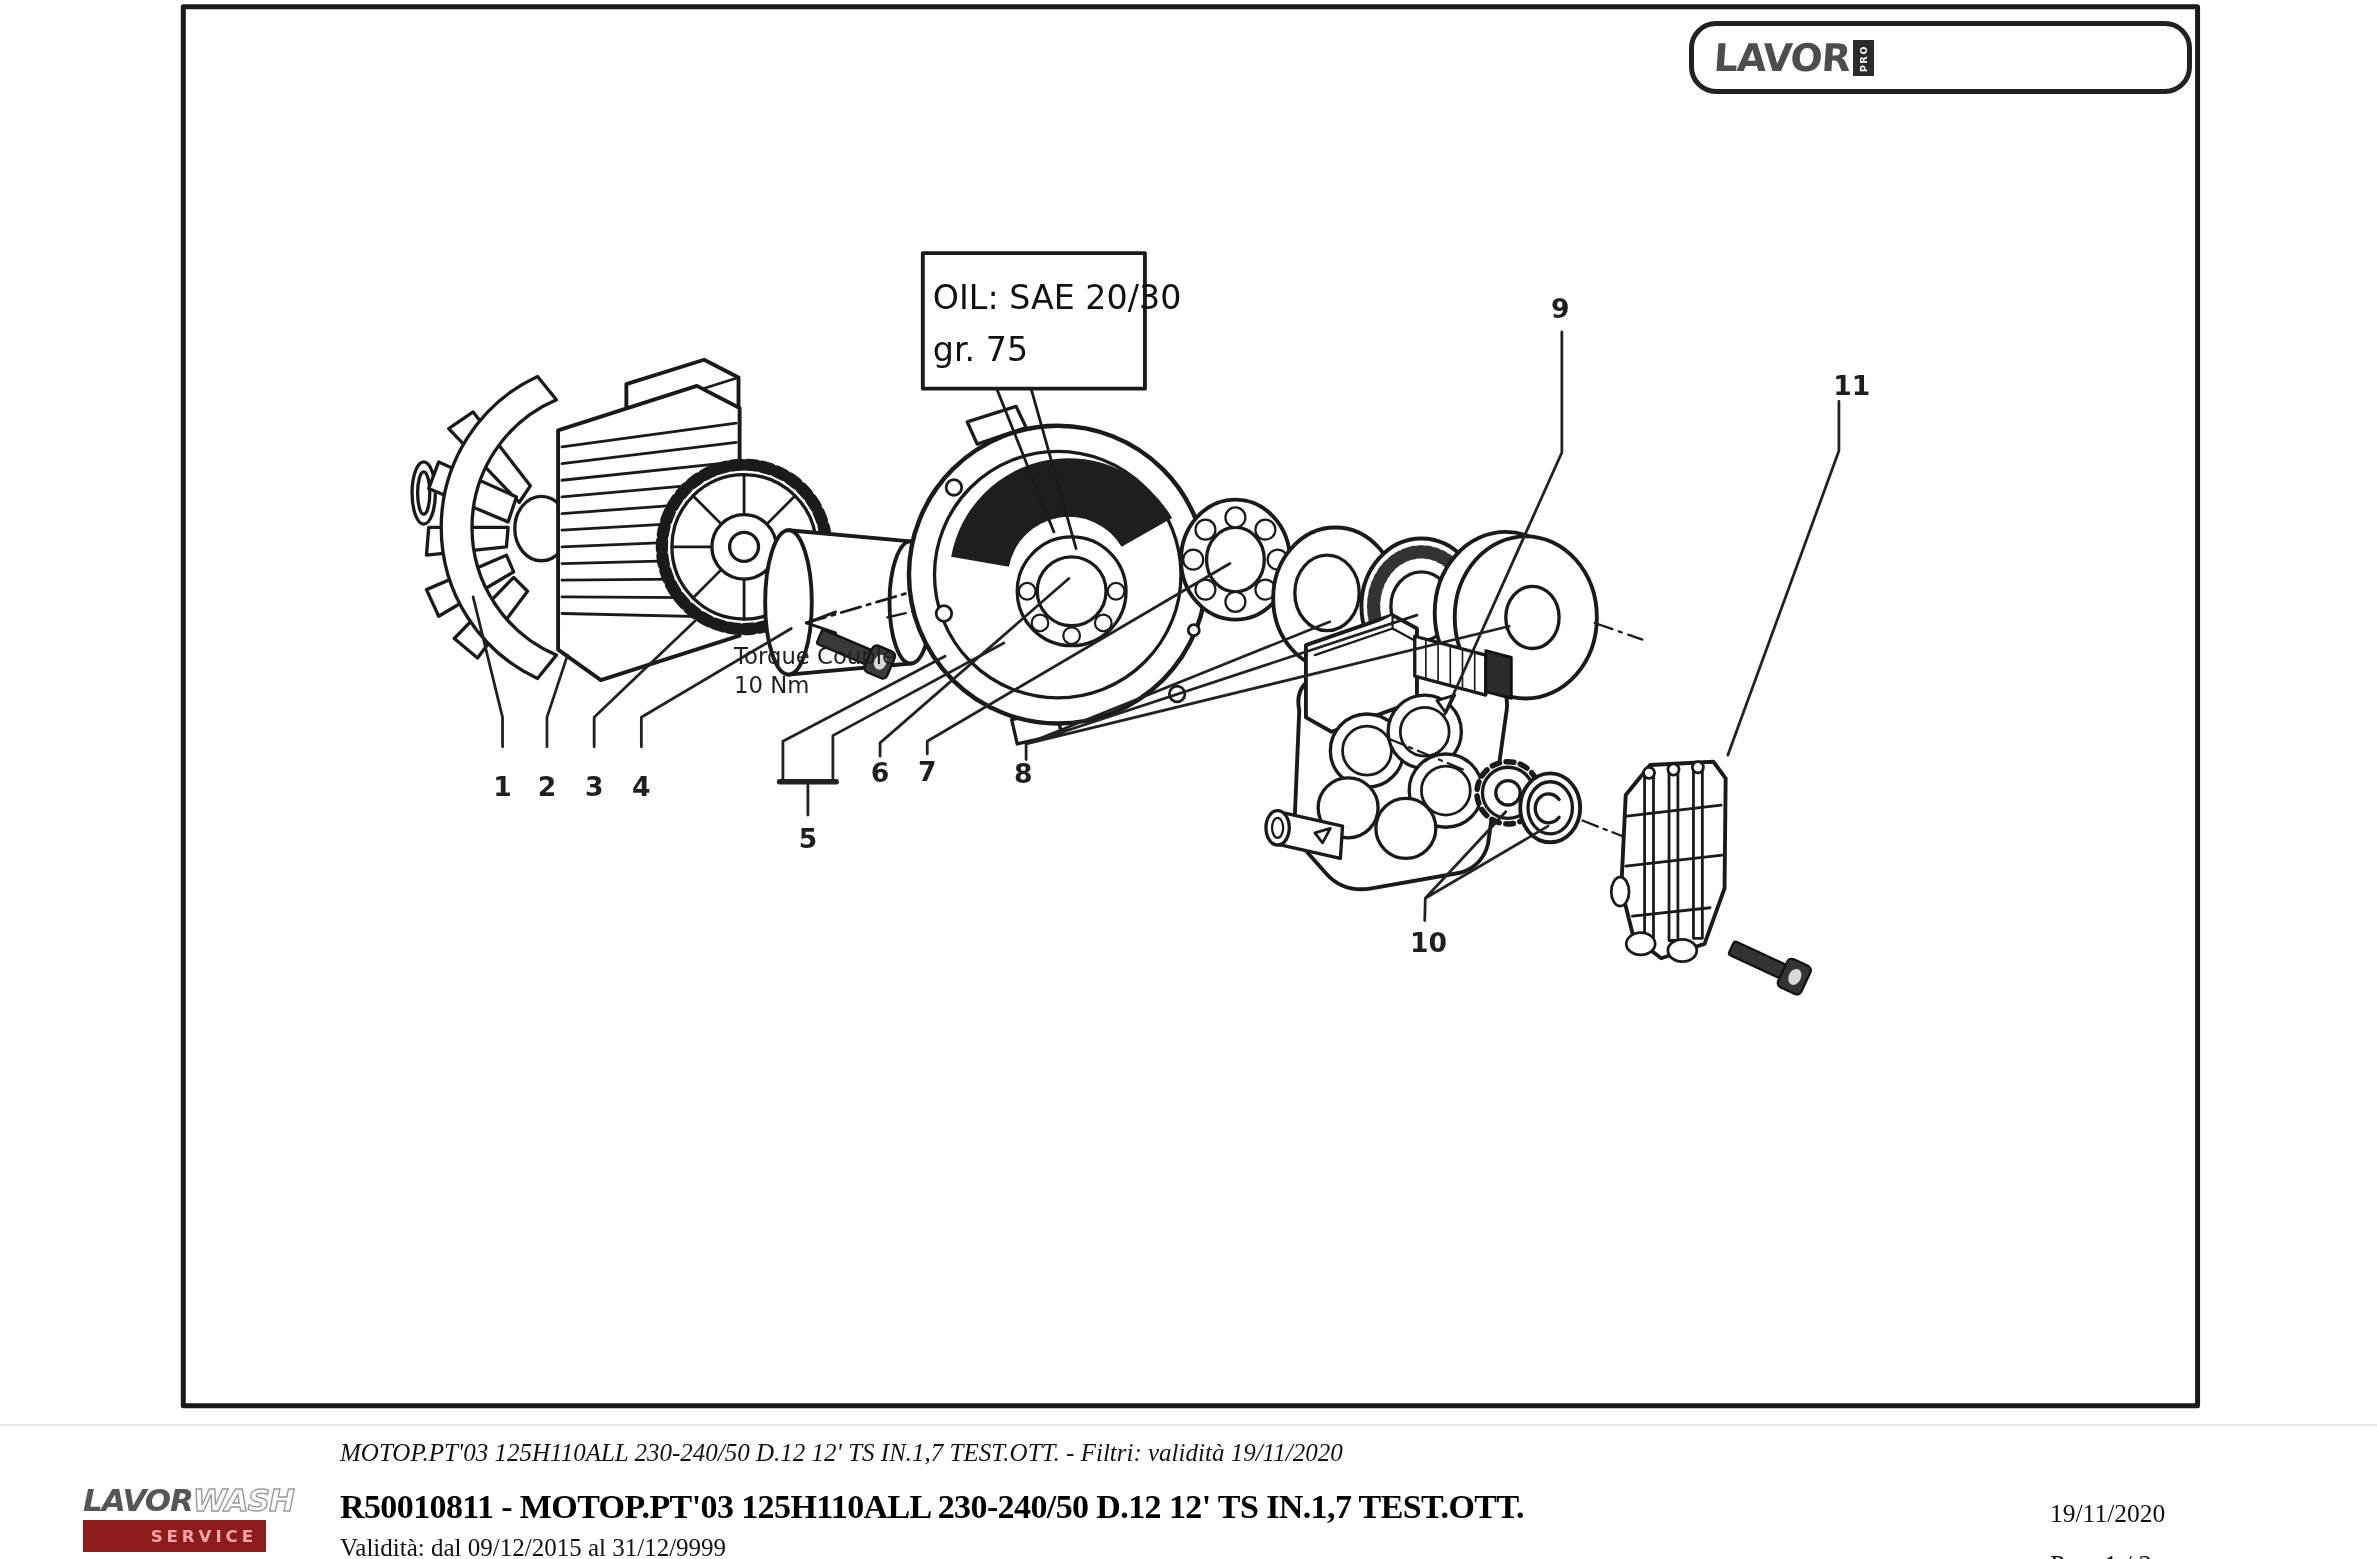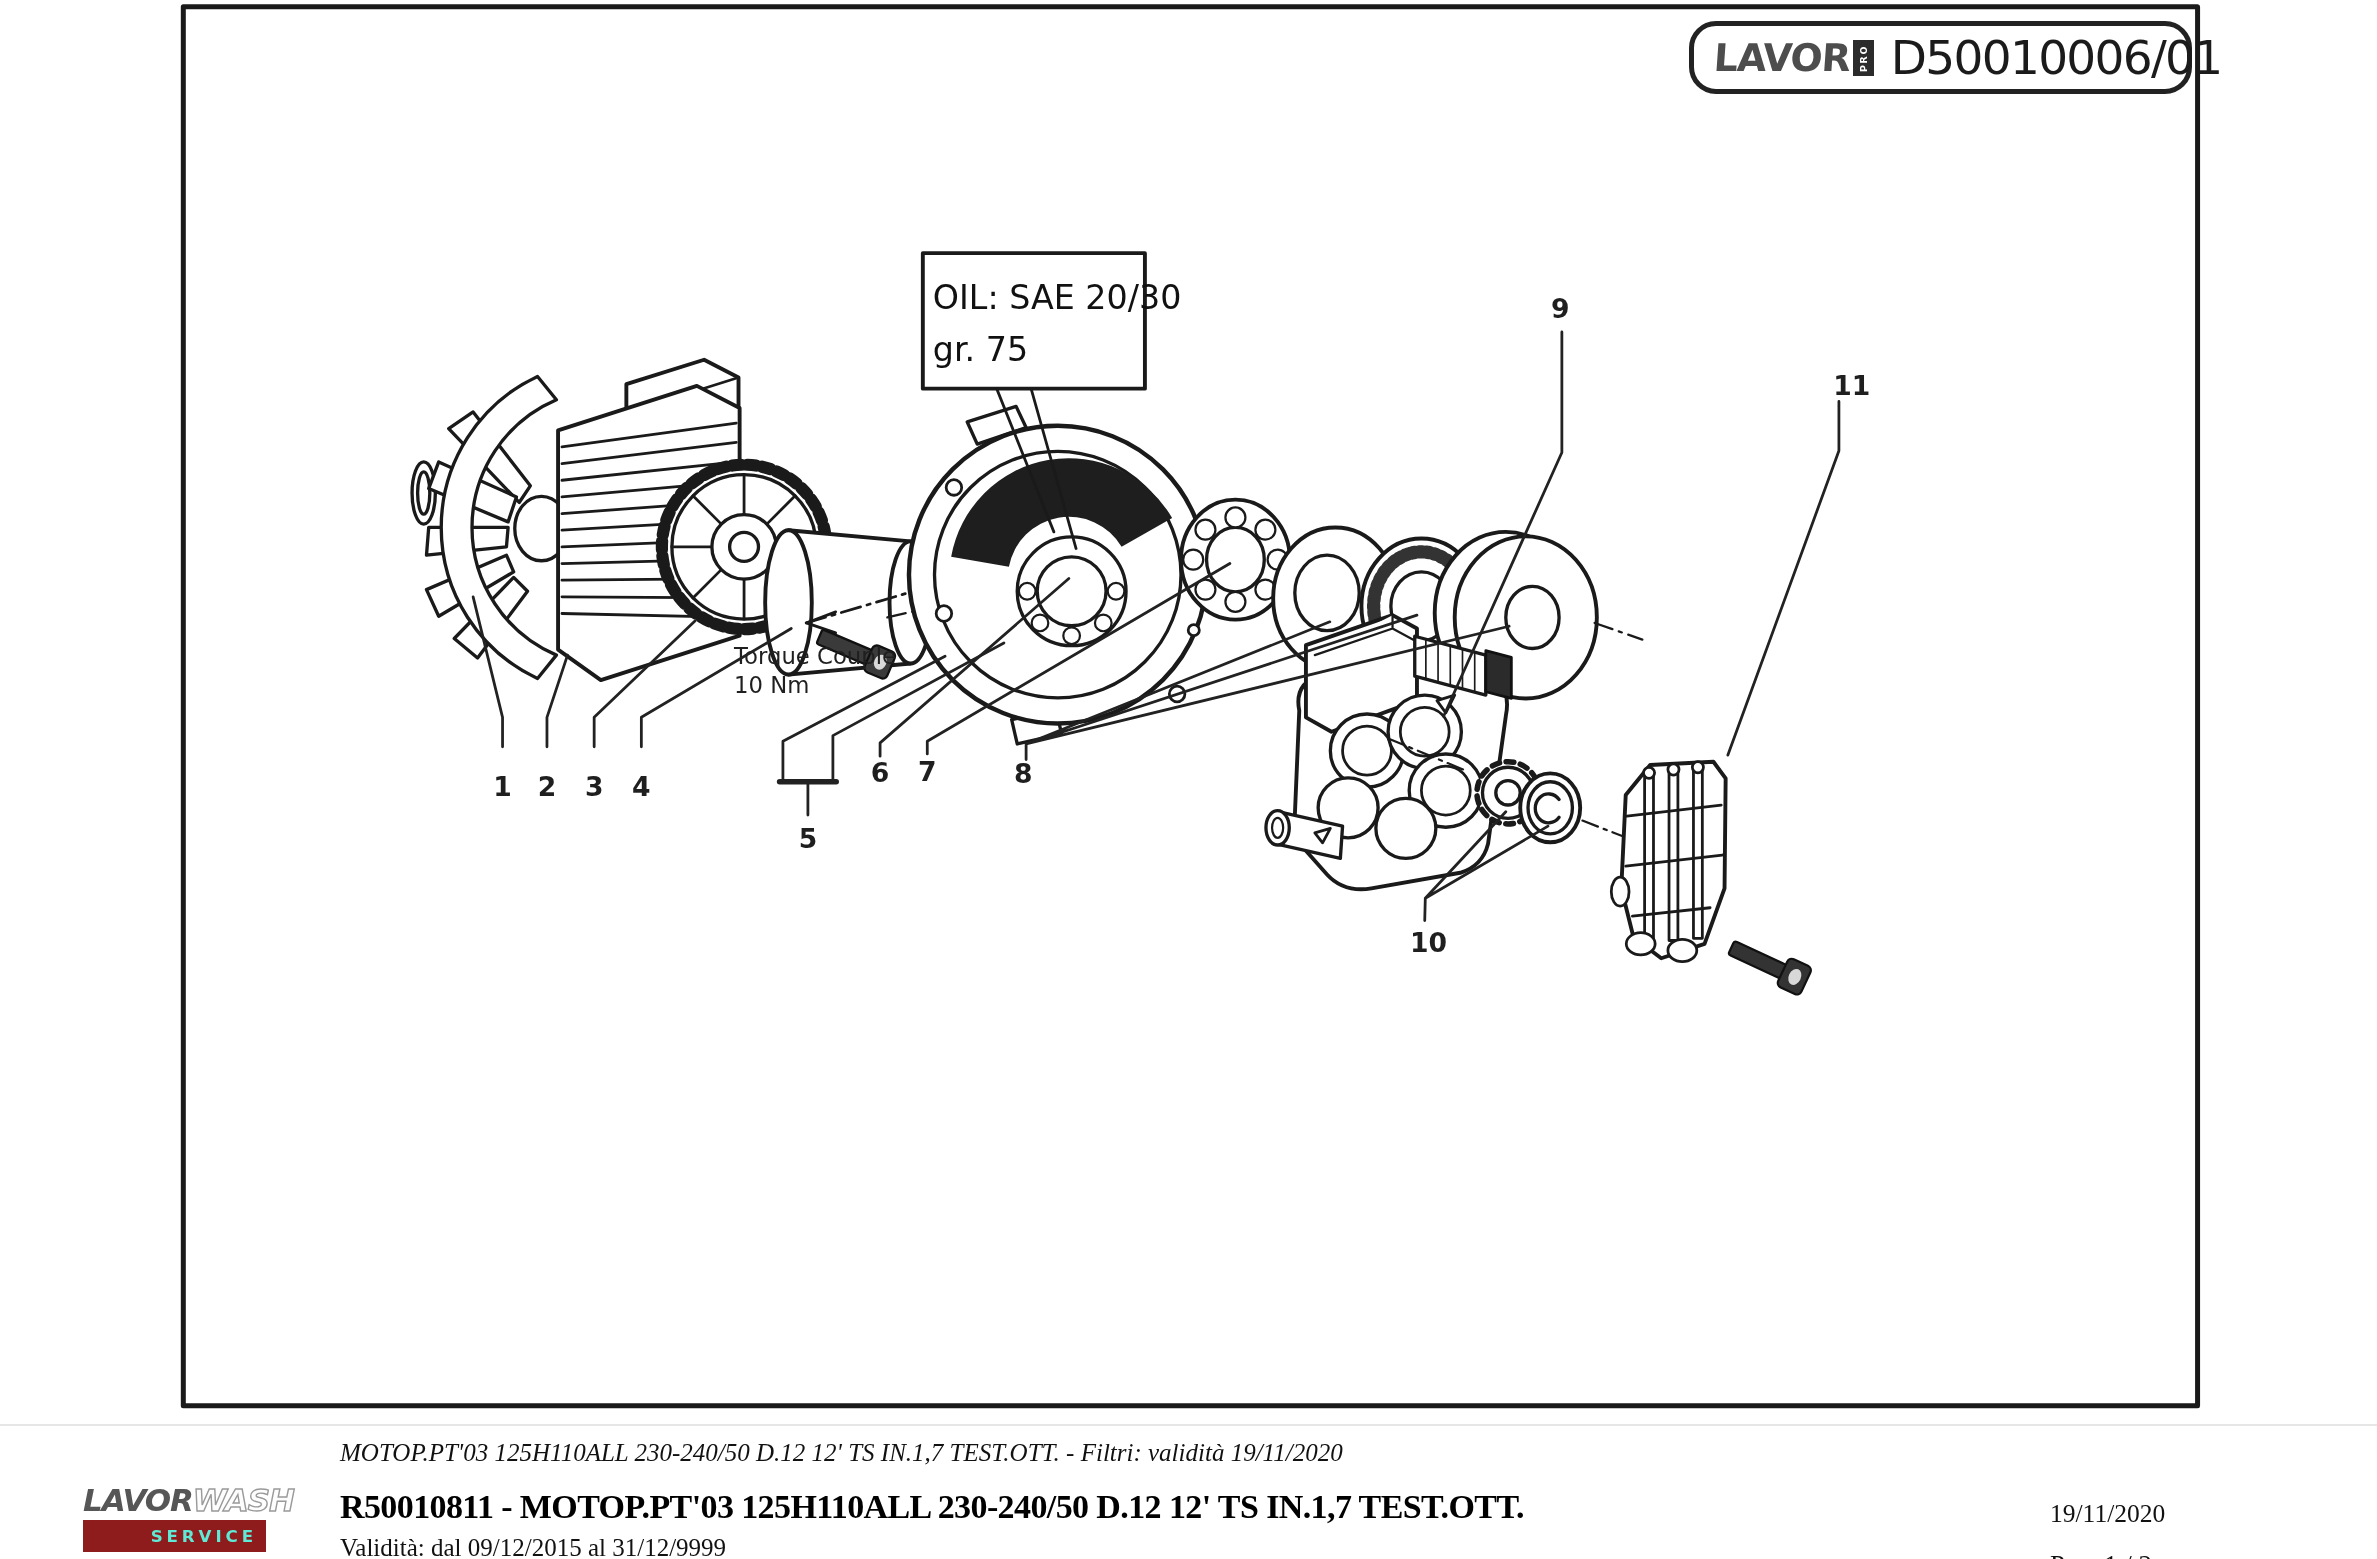--- a/index.html
+++ b/index.html
@@ -23,21 +23,21 @@
 
   
   .footer-sep{position:absolute;left:0;top:1424px;width:2377px;height:1.7px;background:#e6e6e6;}
   .footer-logo{position:absolute;left:83px;top:1482px;width:183px;}
   .footer-logo-top{display:flex;align-items:baseline;font-style:italic;font-weight:800;
     font-size:31px;letter-spacing:-1.1px;font-family:"DejaVu Sans",sans-serif;}
   .flt-lavor{color:#565656;}
   .flt-wash{color:#fdfdfd;-webkit-text-stroke:1.4px #9a9a9a;}
   .footer-logo-red{margin-top:2.2px;height:32px;background:#8e1c1c;display:flex;
     align-items:center;justify-content:flex-end;padding-right:9px;}
-  .service-word{color:#5eead4;font-size:16.7px;font-weight:bold;letter-spacing:3.9px;
+  .service-word{color:#fca5a5;font-size:16.7px;font-weight:bold;letter-spacing:3.9px;
     font-family:"DejaVu Sans",sans-serif;}
   .footer-center{position:absolute;left:340px;top:1439px;width:1499px;
     font-family:"Liberation Serif","DejaVu Serif",serif;}
   .f-line1{font-style:italic;font-size:25px;color:#111;white-space:nowrap;}
   .f-line2{font-weight:bold;font-size:34px;color:#000;margin-top:21px;white-space:nowrap;letter-spacing:-0.6px;}
   .f-line3{font-size:25px;color:#111;margin-top:7.8px;white-space:nowrap;}
   .footer-right{position:absolute;left:2050px;top:1499px;
     font-family:"Liberation Serif","DejaVu Serif",serif;font-size:25.5px;color:#111;}
   .f-page{margin-top:21px;font-size:27px;text-decoration:underline;}
 </style>
@@ -264,21 +264,20 @@
       <line x1="1795" y1="700" x2="1898" y2="958" stroke="#1a1a1a" stroke-width="5"></line>
       <line x1="1857" y1="700" x2="1938" y2="988" stroke="#1a1a1a" stroke-width="5"></line>
     </g>
   </svg>
 
   <div class="title-block">
     <span class="lavor-logo">
       <span class="lavor-word">LAVOR</span>
       <span class="pro-box">PRO</span>
     </span>
-    <span class="doc-code">D50010006/01</span>
   </div>
 
   <div class="footer-sep"></div>
 
   <div class="footer-logo">
     <div class="footer-logo-top">
       <span class="flt-lavor">LAVOR</span>
       <span class="flt-wash">WASH</span>
     </div>
     <div class="footer-logo-red">

